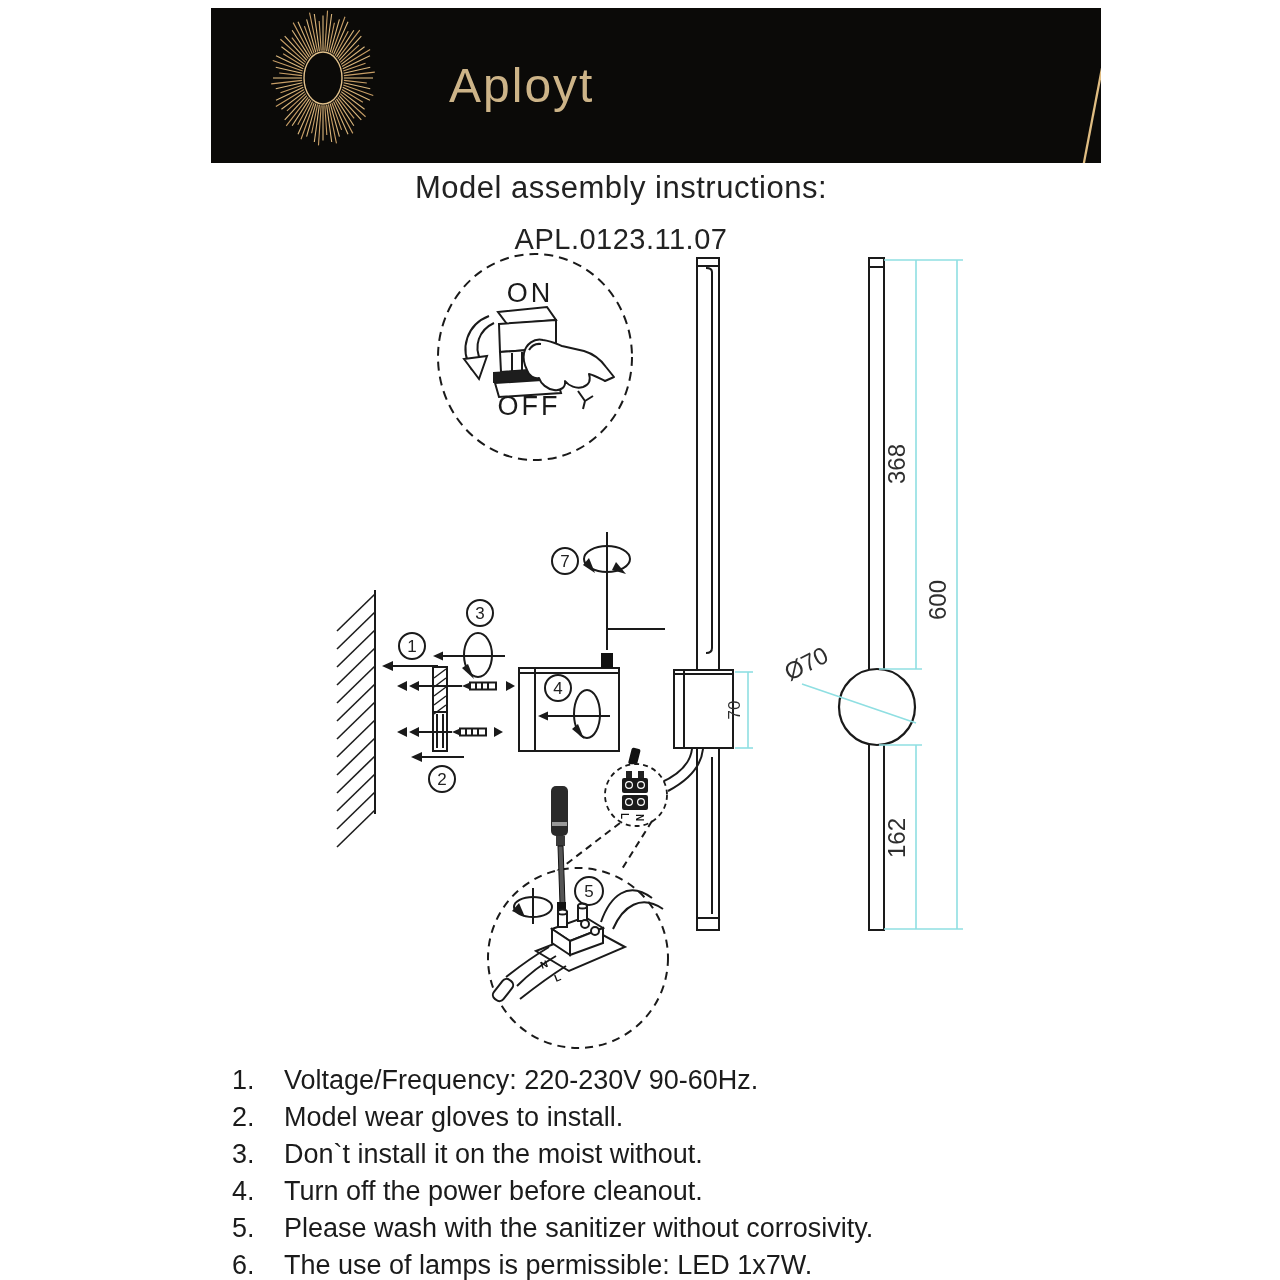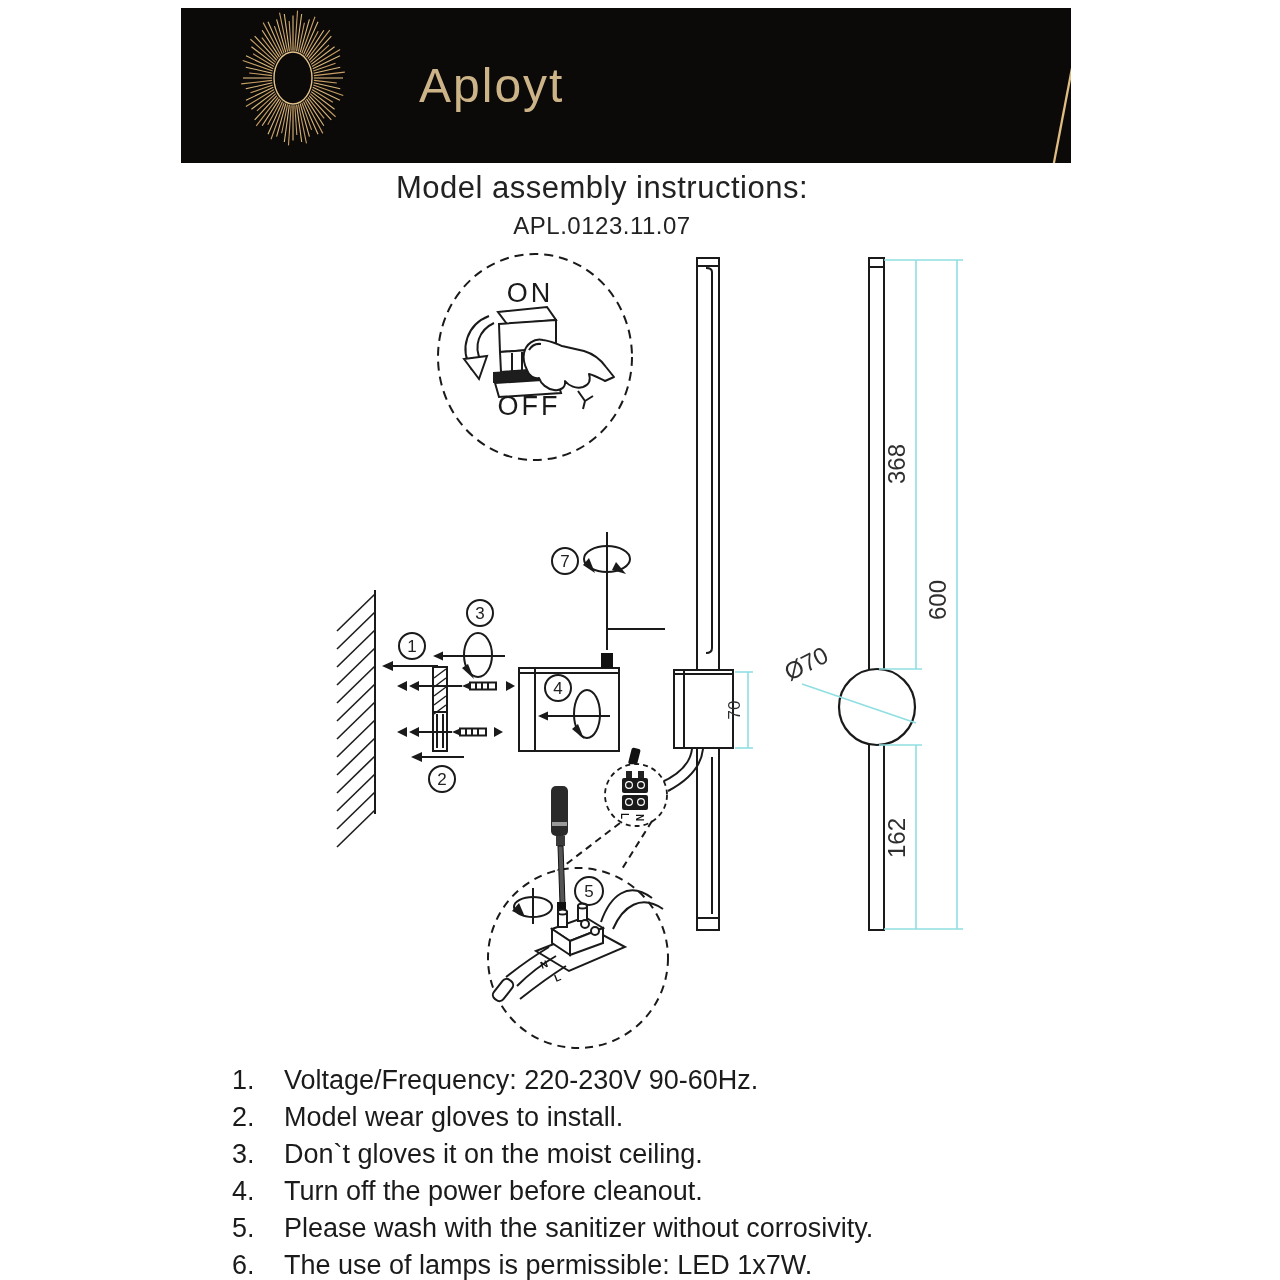--- a/index.html
+++ b/index.html
@@ -1,23 +1,23 @@
 <!DOCTYPE html>
 <html><head>
 <meta charset="utf-8">
 <style>
   html,body{margin:0;padding:0;background:#ffffff;}
   .page{position:relative;width:1280px;height:1280px;background:#ffffff;overflow:hidden;
         font-family:"Liberation Sans", sans-serif;color:#1d1d1d;}
-  .banner{position:absolute;left:181px;top:8px;width:890px;height:155px;}
+  .banner{position:absolute;left:211px;top:8px;width:890px;height:155px;}
   .banner svg{display:block;width:100%;height:100%;}
   .brand-text{fill:#cdb488;font-size:48px;letter-spacing:2px;font-weight:400;}
-  .title-block{position:absolute;left:0;top:170px;width:1204px;text-align:center;}
+  .title-block{position:absolute;left:0;top:170px;width:1204px;text-align:center;padding-left:19px;}
   .title-line1{font-size:31px;font-weight:500;letter-spacing:.5px;color:#222;}
-  .title-line2{font-size:24px;font-weight:500;letter-spacing:.5px;color:#222;margin-top:6px;}
+  .title-line2{font-size:29px;font-weight:500;letter-spacing:.5px;color:#222;margin-top:17px;}
   .diagram{position:absolute;left:0;top:0;width:1280px;height:1280px;}
   .instructions{position:absolute;left:232px;top:1062px;width:860px;}
   .inst-row{display:flex;font-size:27px;line-height:37px;color:#1b1b1b;}
   .inst-num{width:52px;flex:0 0 52px;}
   .inst-text{flex:1;}
   
   .ink{stroke:#1a1a1a;fill:none;stroke-width:2;}
   .inkfill{stroke:#1a1a1a;fill:#ffffff;stroke-width:2;}
   .dim{stroke:#8fdfe2;fill:none;stroke-width:1.6;}
   .dim-text{fill:#2e2e2e;font-size:24px;font-weight:500;}
@@ -367,21 +367,21 @@
     <div class="inst-row">
       <span class="inst-num">1.</span>
       <span class="inst-text">Voltage/Frequency: 220-230V 90-60Hz.</span>
     </div>
     <div class="inst-row">
       <span class="inst-num">2.</span>
       <span class="inst-text">Model wear gloves to install.</span>
     </div>
     <div class="inst-row">
       <span class="inst-num">3.</span>
-      <span class="inst-text">Don`t gloves it on the moist ceiling.</span>
+      <span class="inst-text">Don`t install it on the moist without.</span>
     </div>
     <div class="inst-row">
       <span class="inst-num">4.</span>
       <span class="inst-text">Turn off the power before cleanout.</span>
     </div>
     <div class="inst-row">
       <span class="inst-num">5.</span>
       <span class="inst-text">Please wash with the sanitizer without corrosivity.</span>
     </div>
     <div class="inst-row">

